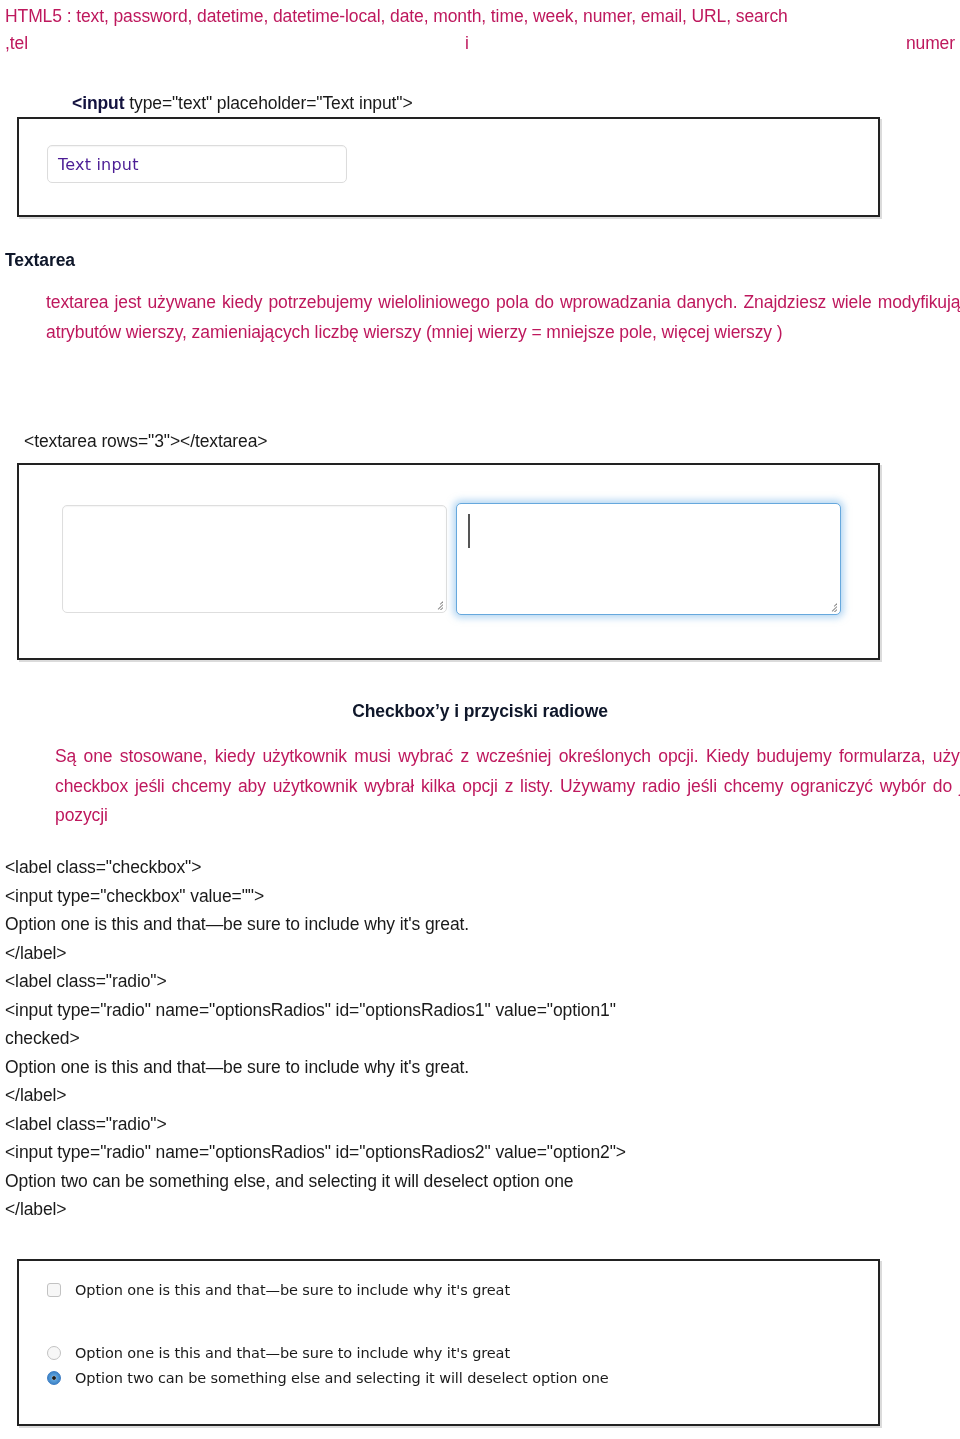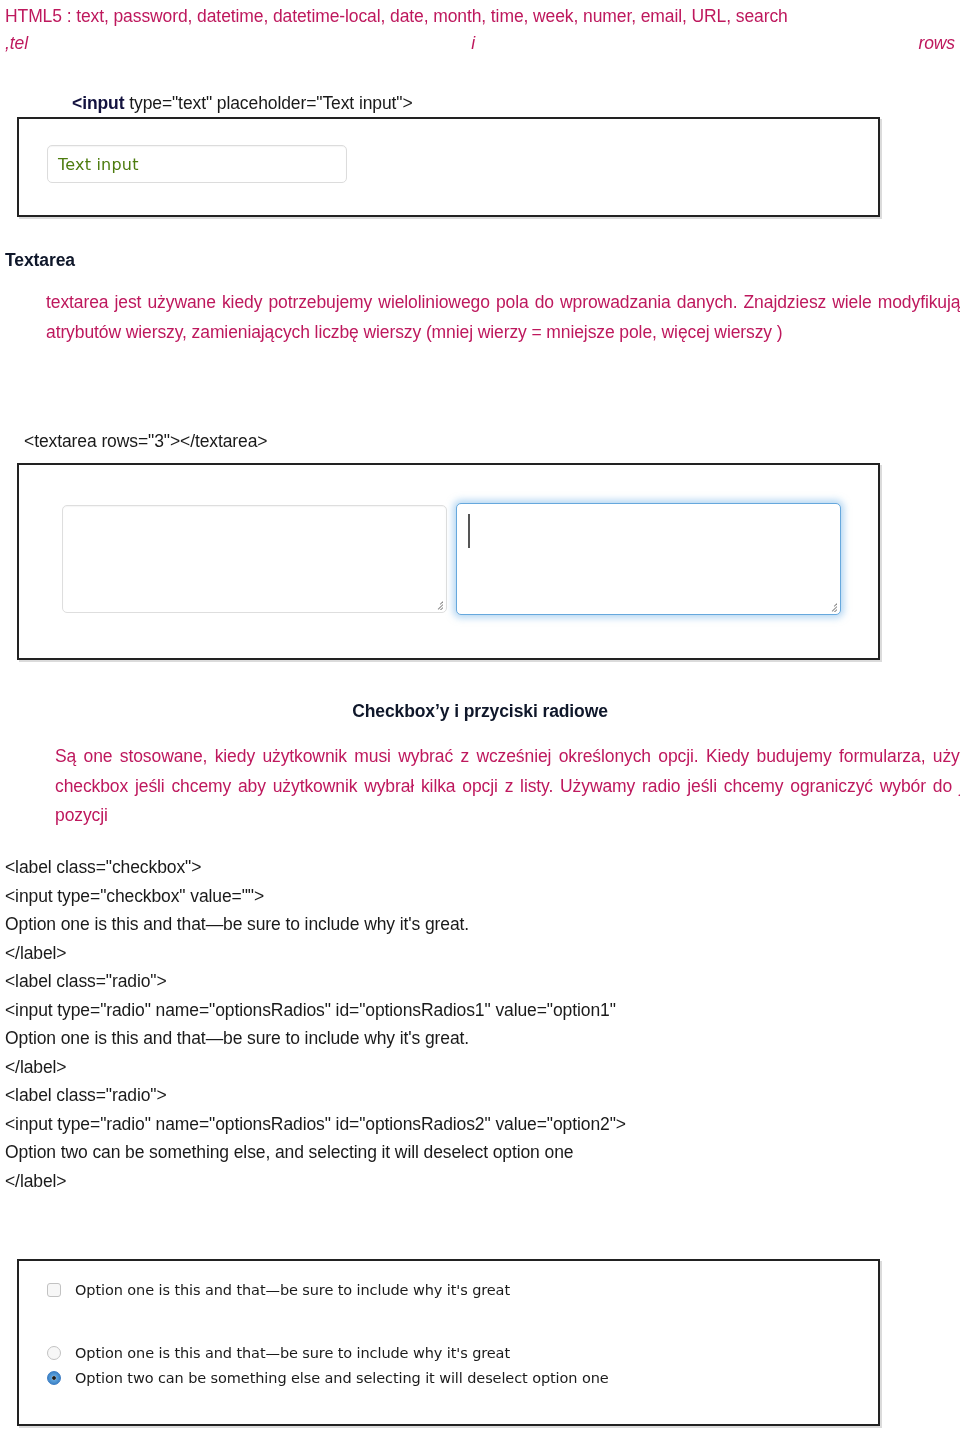--- a/index.html
+++ b/index.html
@@ -61,21 +61,20 @@
     width: 950px;
   }
   .row-tel {
     position: absolute;
     left: 5px;
     top: 29px;
     width: 950px;
     display: flex;
     justify-content: space-between;
     align-items: flex-start;
-    font-style: italic;
   }
   .row-input-code {
     position: absolute;
     left: 5px;
     top: 60px;
     width: 950px;
   }
 
   
   .figure {
@@ -115,21 +114,21 @@
     box-sizing: border-box;
     border: 1px solid #dcdcdc;
     border-radius: 5px;
     background: #ffffff;
     box-shadow: inset 0 1px 1px rgba(0,0,0,0.045);
     display: flex;
     align-items: center;
     padding-left: 10px;
   }
   .widget-text-input .ph {
-    color: #4d7c0f;
+    color: #4c1d95;
     font-size: 16px;
     font-family: "DejaVu Sans", sans-serif;
     letter-spacing: 0.2px;
   }
 
   
   .widget-textarea {
     position: absolute;
     box-sizing: border-box;
     background: #ffffff;
@@ -253,21 +252,21 @@
 
 <div class="page">
 
   <div class="row-top para">
     <span>HTML5 : text, password, datetime, datetime-local, date, month, time, week, numer, email, URL, search</span>
   </div>
 
   <div class="row-tel para">
     <span>,tel</span>
     <span>i</span>
-    <span>rows</span>
+    <span>numer</span>
   </div>
 
   <div class="row-input-code code-line">
     <span class="code-tag-bold">&lt;input</span><span> type="text" placeholder="Text input"&gt;</span>
   </div>
 
   <div class="figure" id="fig-text-input">
     <div class="widget-text-input">
       <span class="ph">Text input</span>
     </div>
@@ -311,20 +310,21 @@
     <span>Są one stosowane, kiedy użytkownik musi wybrać z wcześniej określonych opcji. Kiedy budujemy formularza, używamy checkbox jeśli chcemy aby użytkownik wybrał kilka opcji z listy. Używamy radio jeśli chcemy ograniczyć wybór do jednej pozycji</span>
   </div>
 
   <div id="sec-check-code">
     <div class="code-line">&lt;label class="checkbox"&gt;</div>
     <div class="code-line">&lt;input type="checkbox" value=""&gt;</div>
     <div class="code-line">Option one is this and that—be sure to include why it's great.</div>
     <div class="code-line">&lt;/label&gt;</div>
     <div class="code-line">&lt;label class="radio"&gt;</div>
     <div class="code-line">&lt;input type="radio" name="optionsRadios" id="optionsRadios1" value="option1"</div>
+    <div class="code-line">checked&gt;</div>
     <div class="code-line">Option one is this and that—be sure to include why it's great.</div>
     <div class="code-line">&lt;/label&gt;</div>
     <div class="code-line">&lt;label class="radio"&gt;</div>
     <div class="code-line">&lt;input type="radio" name="optionsRadios" id="optionsRadios2" value="option2"&gt;</div>
     <div class="code-line">Option two can be something else, and selecting it will deselect option one</div>
     <div class="code-line">&lt;/label&gt;</div>
   </div>
 
   <div class="figure" id="fig-checkradio">
     <div class="cr-list">

